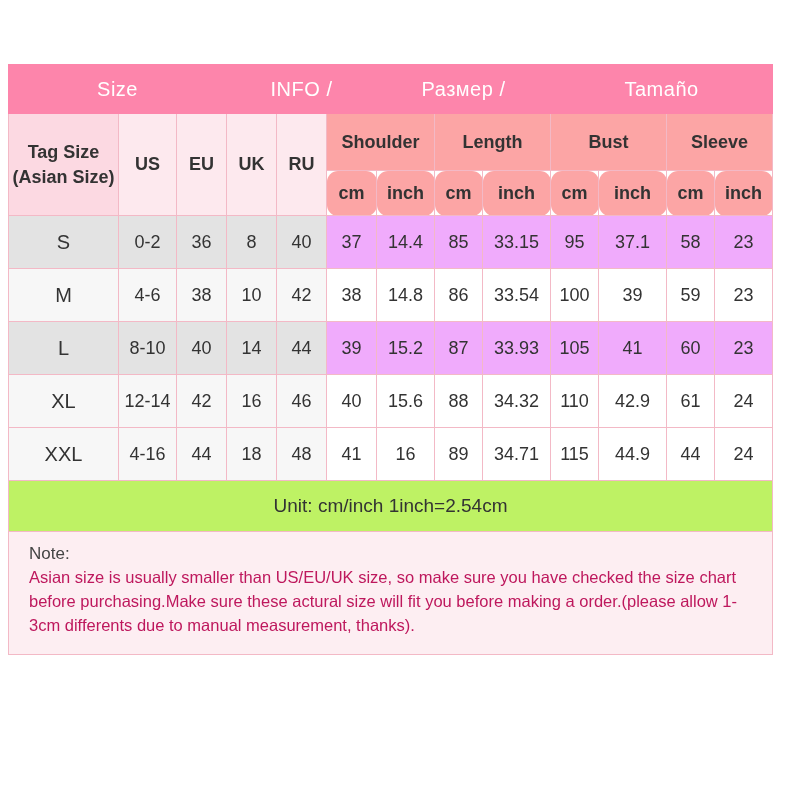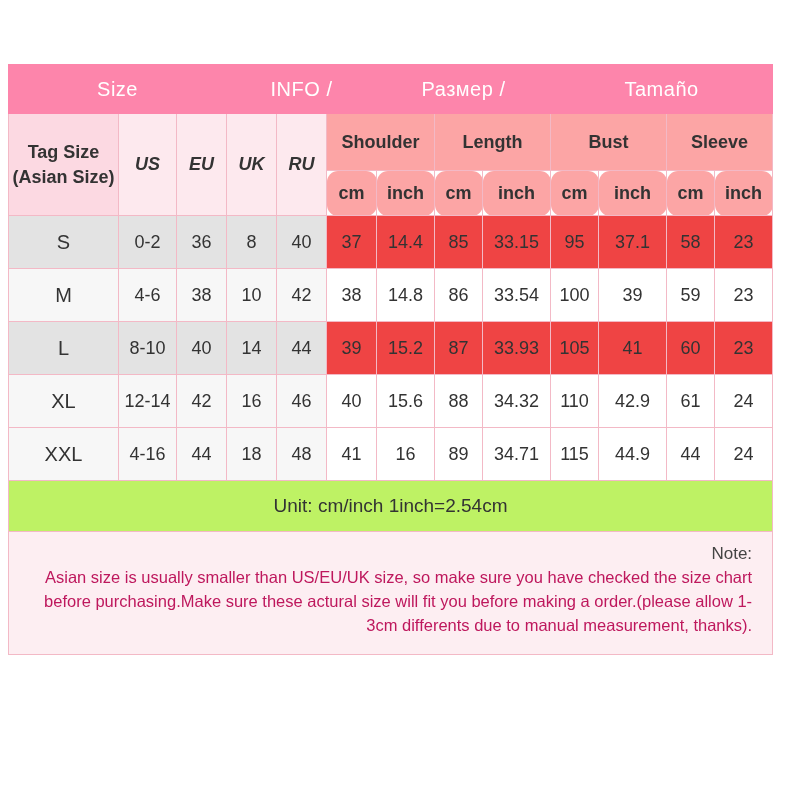--- a/index.html
+++ b/index.html
@@ -60,50 +60,49 @@
   td.unitlab {
     font-size: 16px;
     font-weight: bold;
     height: 44px;
     border-radius: 11px;
   }
   td.regcode {
     background: #fde9ee !important;
     font-weight: bold;
     font-size: 18px;
-    font-style: italic;
   }
   
   tr.data-row td {
     height: 52px;
     font-size: 18px;
   }
   tr.data-row.alt td {
-    background: #ef4444;
+    background: #f0abfc;
   }
   tr.data-row.alt td.sz,
   tr.data-row.alt td.left-cell {
     background: #e3e3e3;
   }
   tr.data-row td.sz,
   tr.data-row td.left-cell {
     background: #f7f7f7;
   }
   tr.data-row td.sz {
     font-size: 20px;
   }
   tr.unit-row td {
     height: 50px;
     font-size: 19px;
     background: #bef264;
   }
   tr.note-row td {
     background: #fdeef2;
-    padding: 12px 20px 16px 4px;
-    text-align: right;
+    padding: 12px 20px 16px 20px;
+    text-align: left;
   }
   .note-title {
     color: #444444;
     font-size: 17px;
     margin-bottom: 2px;
   }
   .note-body {
     color: #be185d;
     font-size: 16.5px;
     line-height: 1.45;

